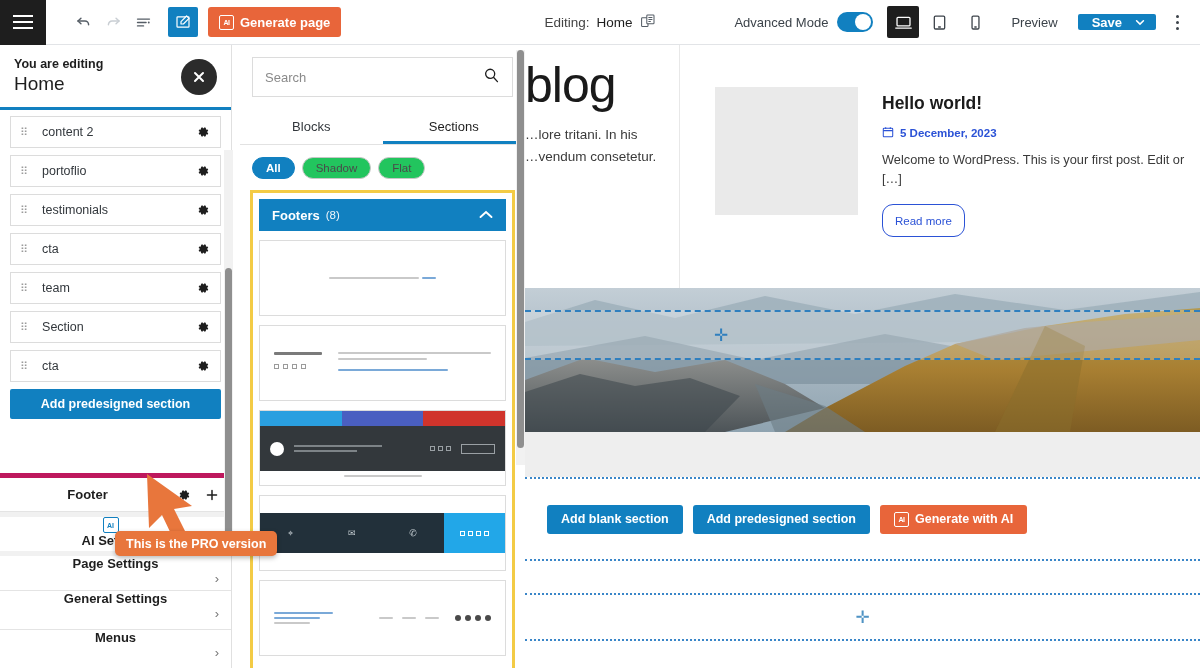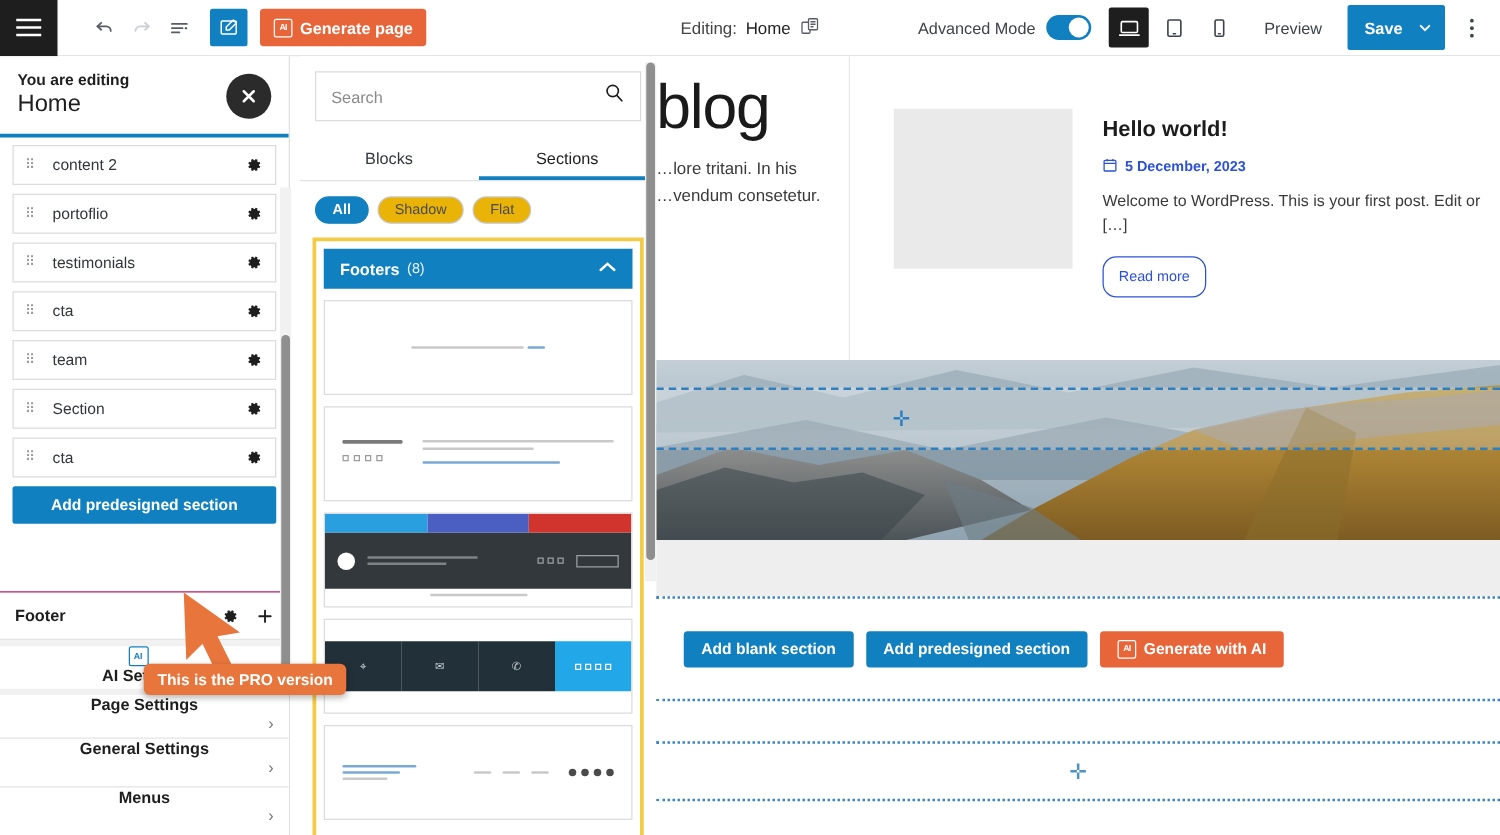--- a/index.html
+++ b/index.html
@@ -69,21 +69,21 @@
     width: 32px; height: 32px; display: flex; align-items: center;
     justify-content: center; cursor: pointer; color: #3c434a;
     border-radius: 2px; margin-right: 4px; flex: none;
   }
   .dev-btn.active { background: #1e1e1e; color: #ffffff; }
   .preview-btn {
     font-size: 13px; color: #3c434a; padding: 0 16px;
     cursor: pointer; white-space: nowrap;
   }
   .save-btn {
-    height: 36px; background: #1180c0; color: #fff; border-radius: 2px;
+    height: 16px; background: #1180c0; color: #fff; border-radius: 2px;
     display: flex; align-items: center; font-size: 13px; font-weight: 600;
     cursor: pointer; margin-left: 4px; flex: none;
   }
   .save-btn .txt { padding: 0 12px 0 14px; }
   .save-btn .chev { padding: 0 10px 0 0; display:flex; align-items:center; }
   .kebab {
     width: 30px; height: 32px; display: flex; flex-direction: column;
     align-items: center; justify-content: center; gap: 3px;
     cursor: pointer; margin-left: 6px; flex: none;
   }
@@ -117,21 +117,21 @@
   .sec-row .nm { font-size: 12.5px; color: #32373c; margin-left: 14px; flex: 1 1 auto; }
   .gear { color: #1e1e1e; display: flex; align-items: center; flex: none; cursor: pointer; }
   .btn-blue-wide {
     display: block; width: 100%; height: 30px; background: #1180c0; color: #fff;
     font-size: 12.5px; font-weight: 700; border: 0; border-radius: 2px;
     cursor: pointer; font-family: inherit;
   }
   .sb-foot { flex: none; background: #fff; }
   .foot-hdr {
     height: 39px; display: flex; align-items: center; padding: 0 12px;
-    border-top: 1px solid #be185d; border-bottom: 1px solid #e4e4e4;
+    border-top: 5px solid #be185d; border-bottom: 1px solid #e4e4e4; text-align: center;
   }
   .foot-hdr .lbl { font-size: 13px; font-weight: 700; color: #1e1e1e; flex: 1 1 auto; }
   .foot-hdr .ic { color: #1e1e1e; cursor: pointer; margin-left: 14px; display: flex; }
   .foot-btn-wrap { padding: 8px 10px 9px; }
   .row-link {
     height: 39px; display: flex; align-items: center; padding: 0 12px;
     border-top: 1px solid #e4e4e4; font-size: 13px; font-weight: 700;
     color: #1e1e1e; cursor: pointer; background: #fff; flex-direction: column;
   }
   .row-link .chev-r { margin-left: auto; color: #777; font-size: 13px; font-weight: 400; }
@@ -173,21 +173,21 @@
   .tabs { display: flex; margin-top: 14px; border-bottom: 1px solid #e2e2e2; }
   .tab {
     flex: 1 1 50%; text-align: center; font-size: 13px; color: #32373c;
     padding: 8px 0 10px; cursor: pointer; font-weight: 400;
   }
   .tab.active { color: #1e1e1e; font-weight: 400; box-shadow: inset 0 -3px 0 #1180c0; }
   .pills { display: flex; gap: 7px; padding: 12px 12px 11px; }
   .pill {
     height: 22px; border-radius: 11px; border: 1px solid #c7c7c7;
     padding: 0 13px; font-size: 11.5px; color: #4a4a4a; cursor: pointer;
-    display: flex; align-items: center; background: #eab308;
+    display: flex; align-items: center; background: #22c55e;
   }
   .pill.active { background: #1180c0; border-color: #1180c0; color: #fff; font-weight: 600; }
   .hl-box {
     margin: 0 10px; border: 3px solid #f3cb45; padding: 6px;
     height: 481px; overflow: hidden;
   }
   .grp-hdr {
     height: 32px; background: #1180c0; color: #fff; display: flex;
     align-items: center; padding: 0 13px; cursor: pointer;
   }

